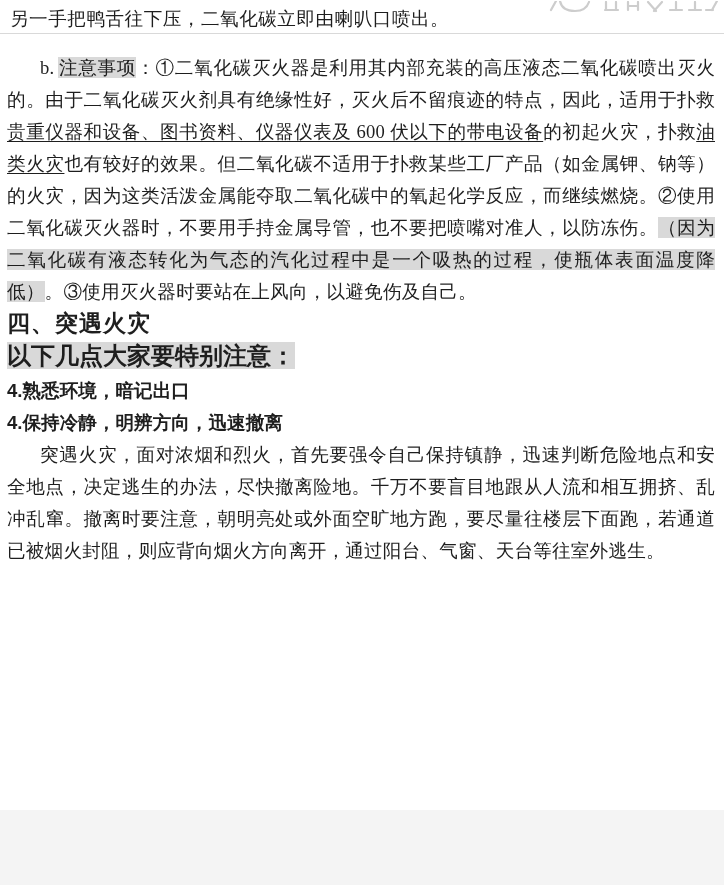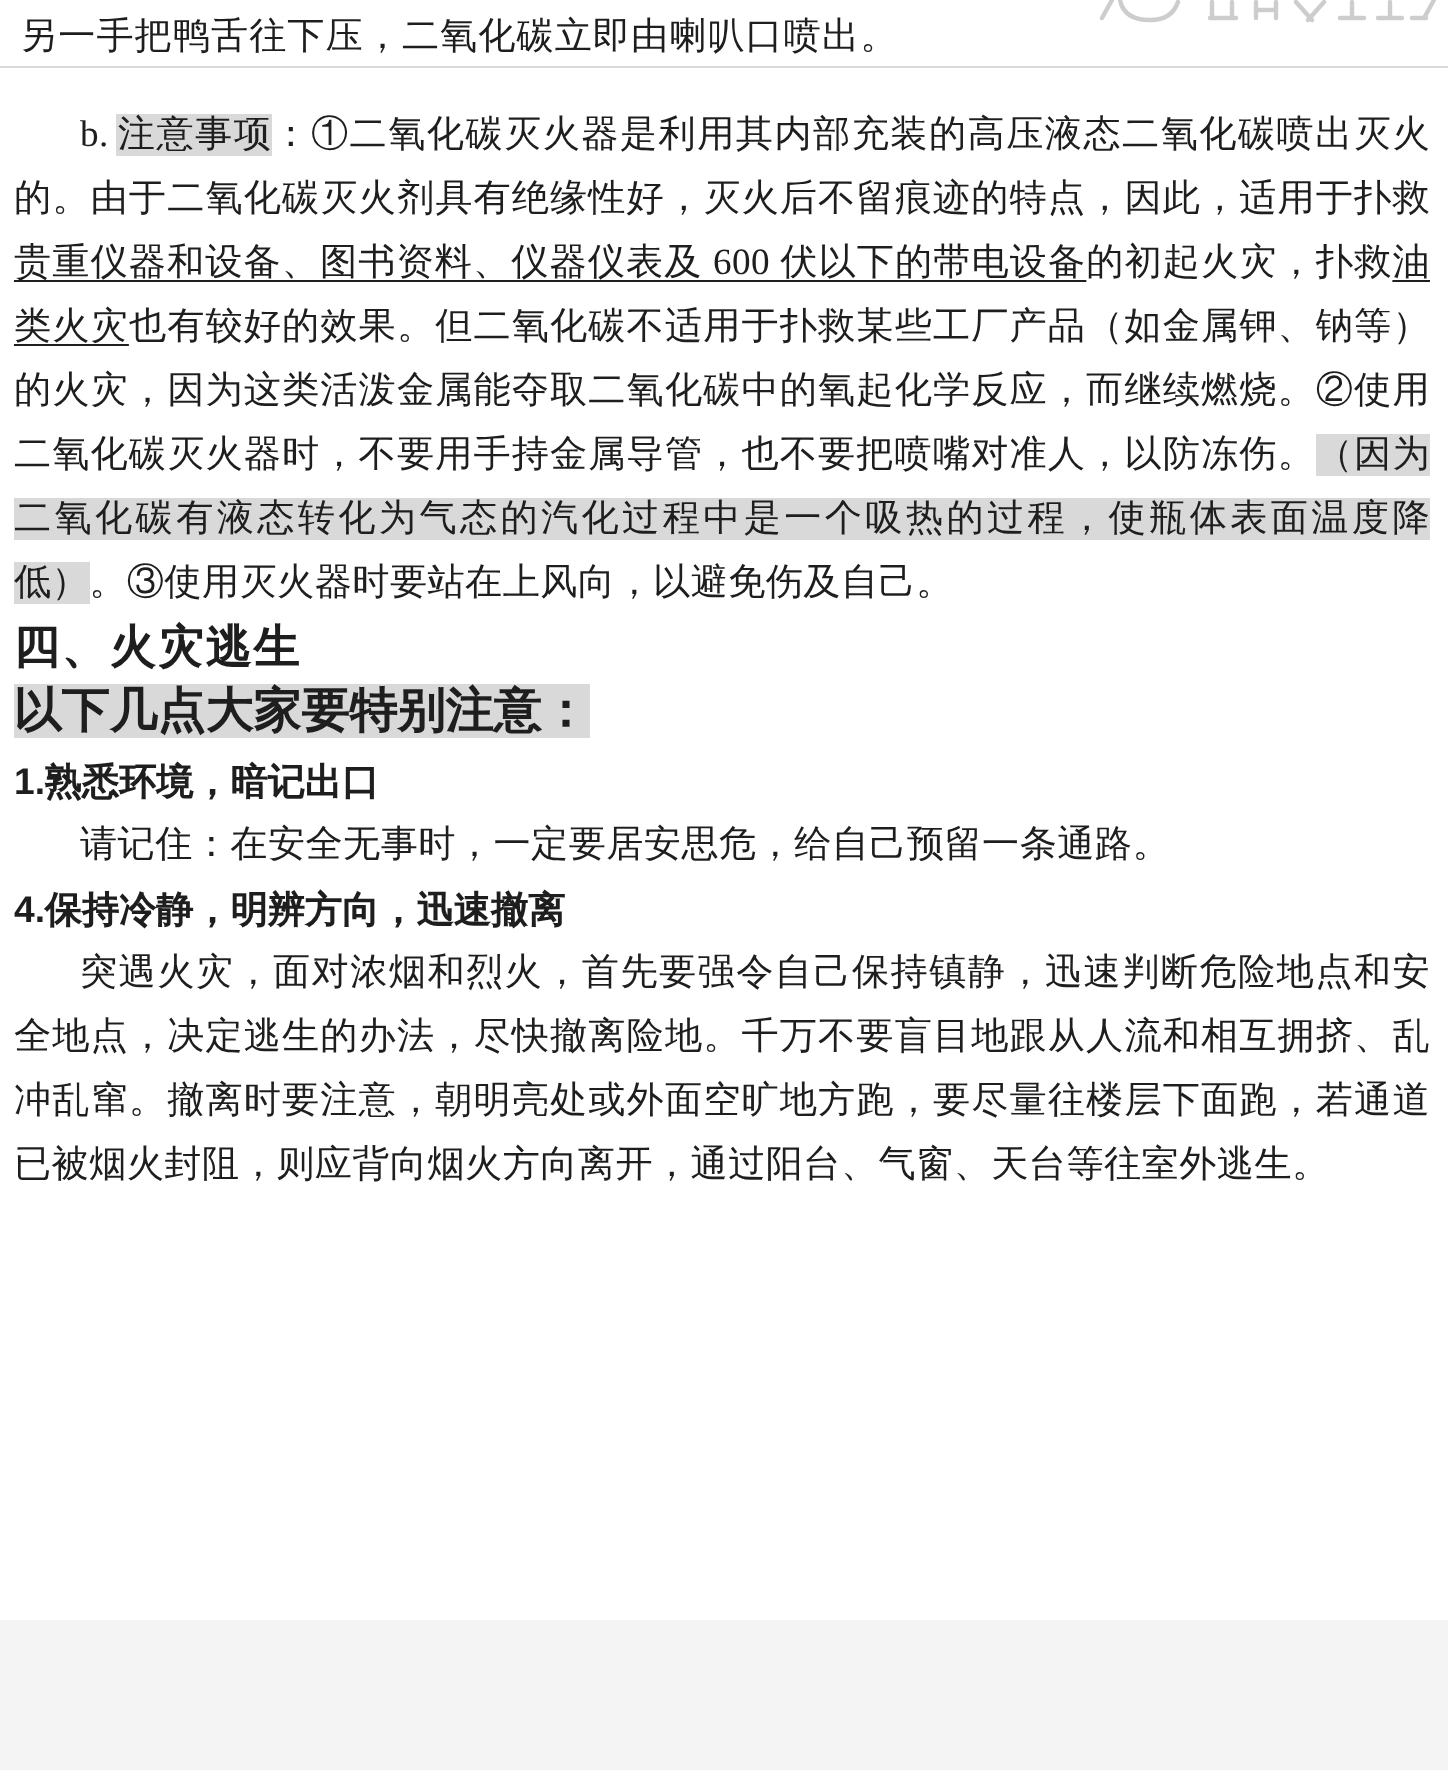--- a/index.html
+++ b/index.html
@@ -112,25 +112,24 @@
   </div>
 
   <p class="topline">另一手把鸭舌往下压，二氧化碳立即由喇叭口喷出。</p>
 
   <hr class="divider">
 
   <div class="content">
 
     <p class="para indent"><span class="prefix">b.</span><span class="hl">注意事项</span><span>：①二氧化碳灭火器是利用其内部充装的高压液态二氧化碳喷出灭火的。由于二氧化碳灭火剂具有绝缘性好，灭火后不留痕迹的特点，因此，适用于扑救</span><span class="ul">贵重仪器和设备、图书资料、仪器仪表及 600 伏以下的带电设备</span><span>的初起火灾，扑救</span><span class="ul">油类火灾</span><span>也有较好的效果。但二氧化碳不适用于扑救某些工厂产品（如金属钾、钠等）的火灾，因为这类活泼金属能夺取二氧化碳中的氧起化学反应，而继续燃烧。②使用二氧化碳灭火器时，不要用手持金属导管，也不要把喷嘴对准人，以防冻伤。</span><span class="hl">（因为二氧化碳有液态转化为气态的汽化过程中是一个吸热的过程，使瓶体表面温度降低）</span><span>。③使用灭火器时要站在上风向，以避免伤及自己。</span></p>
 
-    <h2 class="sec-heading">四、火灾逃生</h2>
+    <h2 class="sec-heading">四、突遇火灾</h2>
 
 
     <p class="notice-line"><span class="hl-b">以下几点大家要特别注意：</span></p>
 
-    <h3 class="item-heading">1.熟悉环境，暗记出口</h3>
-    <p class="para indent">请记住：在安全无事时，一定要居安思危，给自己预留一条通路。</p>
+    <h3 class="item-heading">4.熟悉环境，暗记出口</h3>
 
     <h3 class="item-heading">4.保持冷静，明辨方向，迅速撤离</h3>
     <p class="para indent">突遇火灾，面对浓烟和烈火，首先要强令自己保持镇静，迅速判断危险地点和安全地点，决定逃生的办法，尽快撤离险地。千万不要盲目地跟从人流和相互拥挤、乱冲乱窜。撤离时要注意，朝明亮处或外面空旷地方跑，要尽量往楼层下面跑，若通道已被烟火封阻，则应背向烟火方向离开，通过阳台、气窗、天台等往室外逃生。</p>
 
   </div>
 </div>
 
 </body></html>

